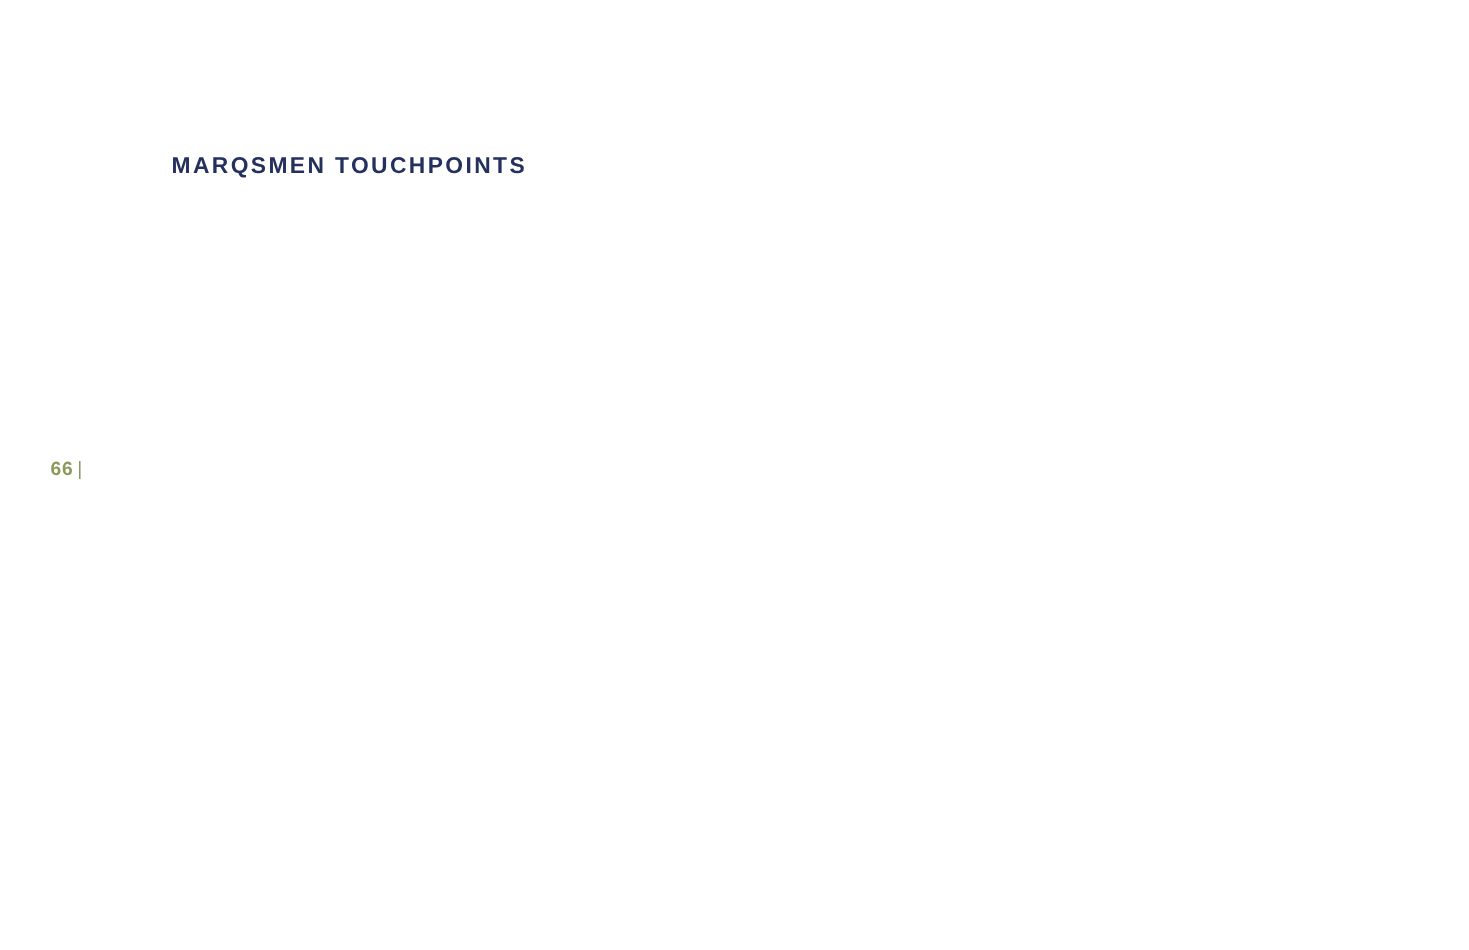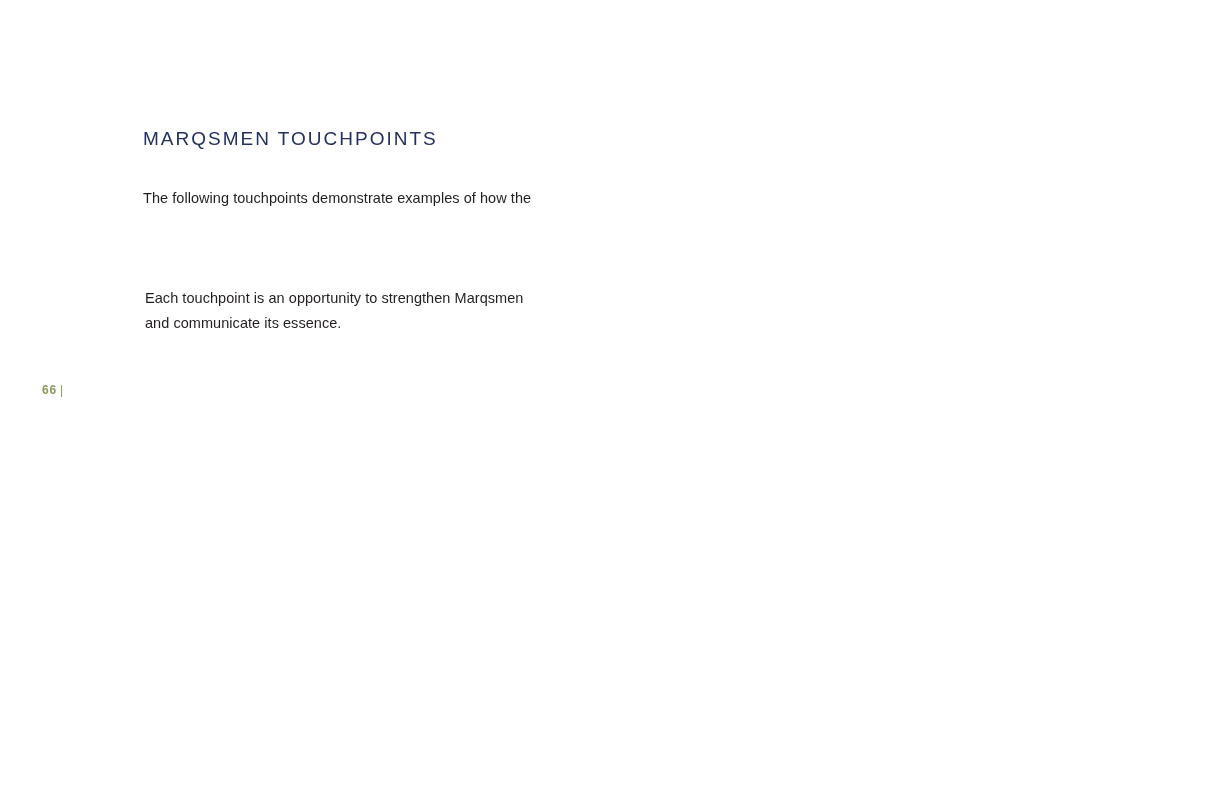--- a/index.html
+++ b/index.html
@@ -18,21 +18,21 @@
     position: absolute;
     inset: 0;
     background: #ffffff;
   }
   .heading {
     position: absolute;
     left: 143px;
     top: 128px;
     font-family: "Liberation Sans", sans-serif;
     font-size: 19px;
-    font-weight: 400;
+    font-weight: 700;
     letter-spacing: 2.0px;
     color: #24305e;
     white-space: nowrap;
     text-align: center;
   }
   .body-block {
     position: absolute;
     left: 143px;
     font-family: "Liberation Sans", sans-serif;
     font-size: 14.5px;
@@ -43,45 +43,40 @@
   }
   .block-1 { top: 186px; }
   .block-2 { top: 286px; }
   .body-line { white-space: nowrap; }
   .body-line.indent { padding-left: 2px; }
   .folio {
     position: absolute;
     left: 42px;
     top: 383px;
     font-family: "Liberation Sans", sans-serif;
-    font-size: 12px;
+    font-size: 16px;
     font-weight: 700;
     letter-spacing: 0.8px;
     color: #8a9a5b;
     white-space: nowrap;
   }
   .folio .rule {
     color: #8a9a5b;
     font-weight: 400;
     padding-left: 3px;
   }
 </style>
 </head>
 <body>
 
 <div class="page">
 
   <div class="heading">MARQSMEN TOUCHPOINTS</div>
 
   <div class="body-block block-1">
-    <div class="body-line">The following touchpoints demonstrate examples of how the</div>
   </div>
 
-  <div class="body-block block-2">
-    <div class="body-line indent">Each touchpoint is an opportunity to strengthen Marqsmen</div>
-    <div class="body-line indent">and communicate its essence.</div>
-  </div>
 
   <div class="folio">
     <span>66</span><span class="rule">|</span>
   </div>
 
 </div>
 
 </body></html>

